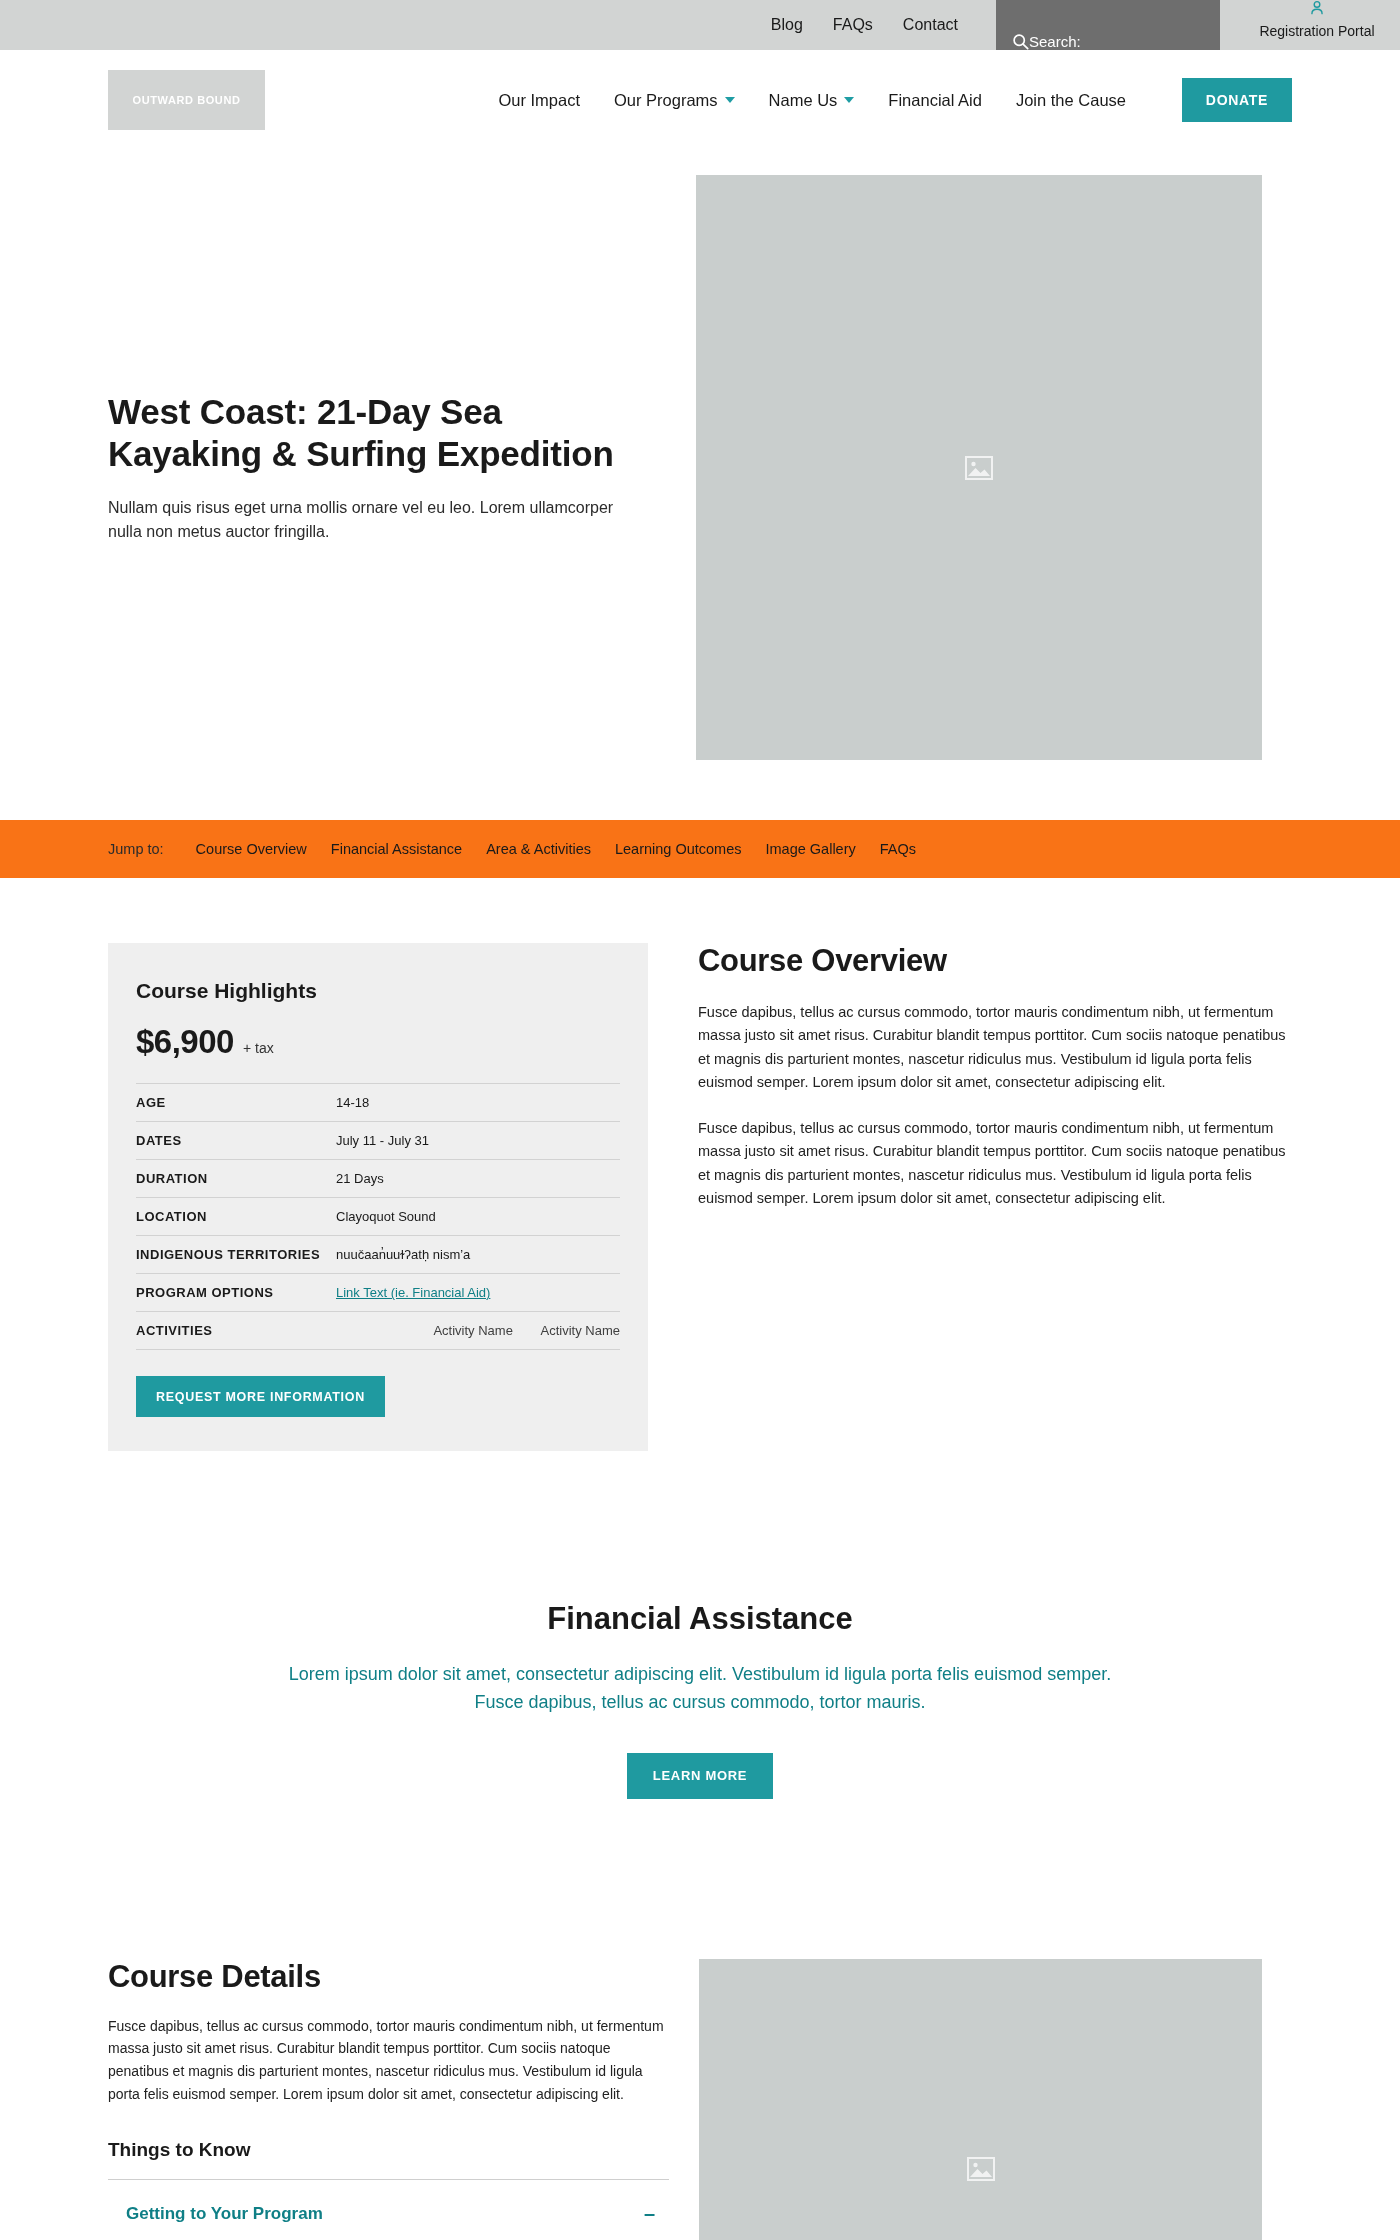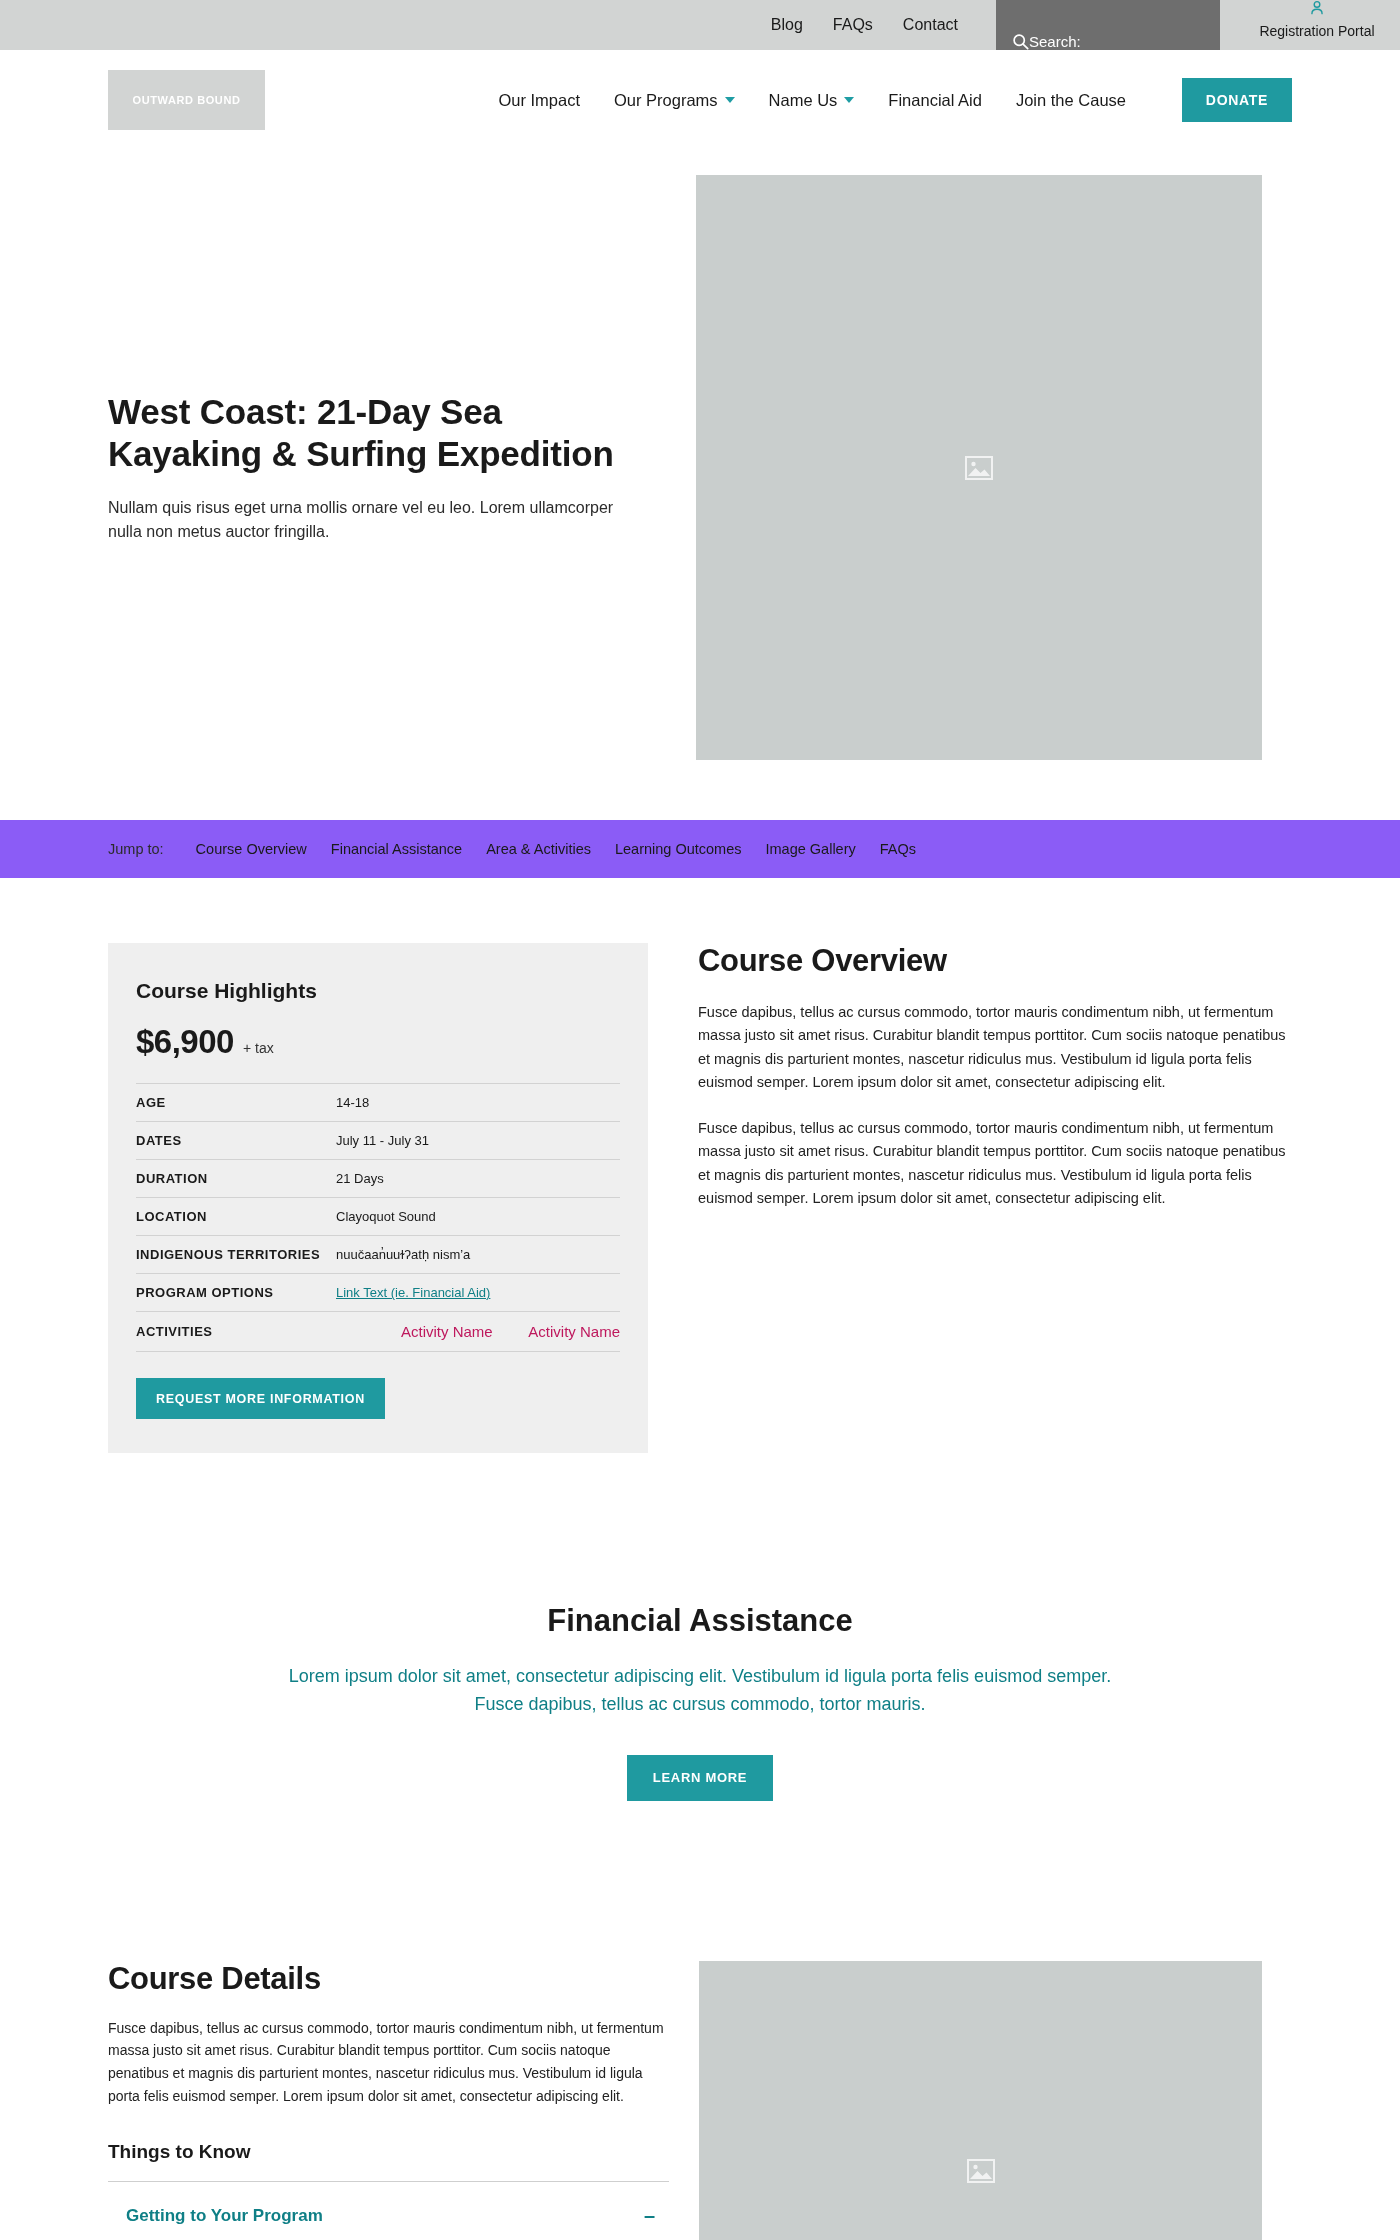--- a/index.html
+++ b/index.html
@@ -140,21 +140,21 @@
     background: #c9cecd;
     display: flex;
     align-items: center;
     justify-content: center;
   }
   .hero-img { width: 582px; height: 585px; margin-left: auto; }
   .ph-icon { opacity: 0.75; }
 
   
   .jumpbar {
-    background: #8b5cf6;
+    background: #f97316;
     height: 58px;
     display: flex;
     align-items: center;
     padding: 0 108px;
     gap: 24px;
     font-size: 14.5px;
   }
   .jump-label { color: #2b2b2b; margin-right: 8px; }
   .jump-link { color: #1a1a1a; text-decoration: none; }
 
@@ -191,23 +191,23 @@
     font-weight: 700;
     letter-spacing: 0.5px;
     text-transform: uppercase;
     font-size: 11.5px;
   }
   .hl-val { font-size: 14.5px; color: #1a1a1a; }
   .hl-val a { color: #0f7f86; }
   .activities-cell { text-align: right; }
   .activity-chip {
     display: inline-block;
-    color: #be185d;
-    font-size: 15px;
-    margin-left: 32px;
+    color: #404040;
+    font-size: 13px;
+    margin-left: 24px;
   }
   .btn-request {
     margin-top: 26px;
     height: 41px;
     padding: 0 20px;
     font-size: 12.5px;
   }
   .overview-right { flex: 1; padding-left: 30px; }
   .overview-right h2 {
     font-size: 31px;

